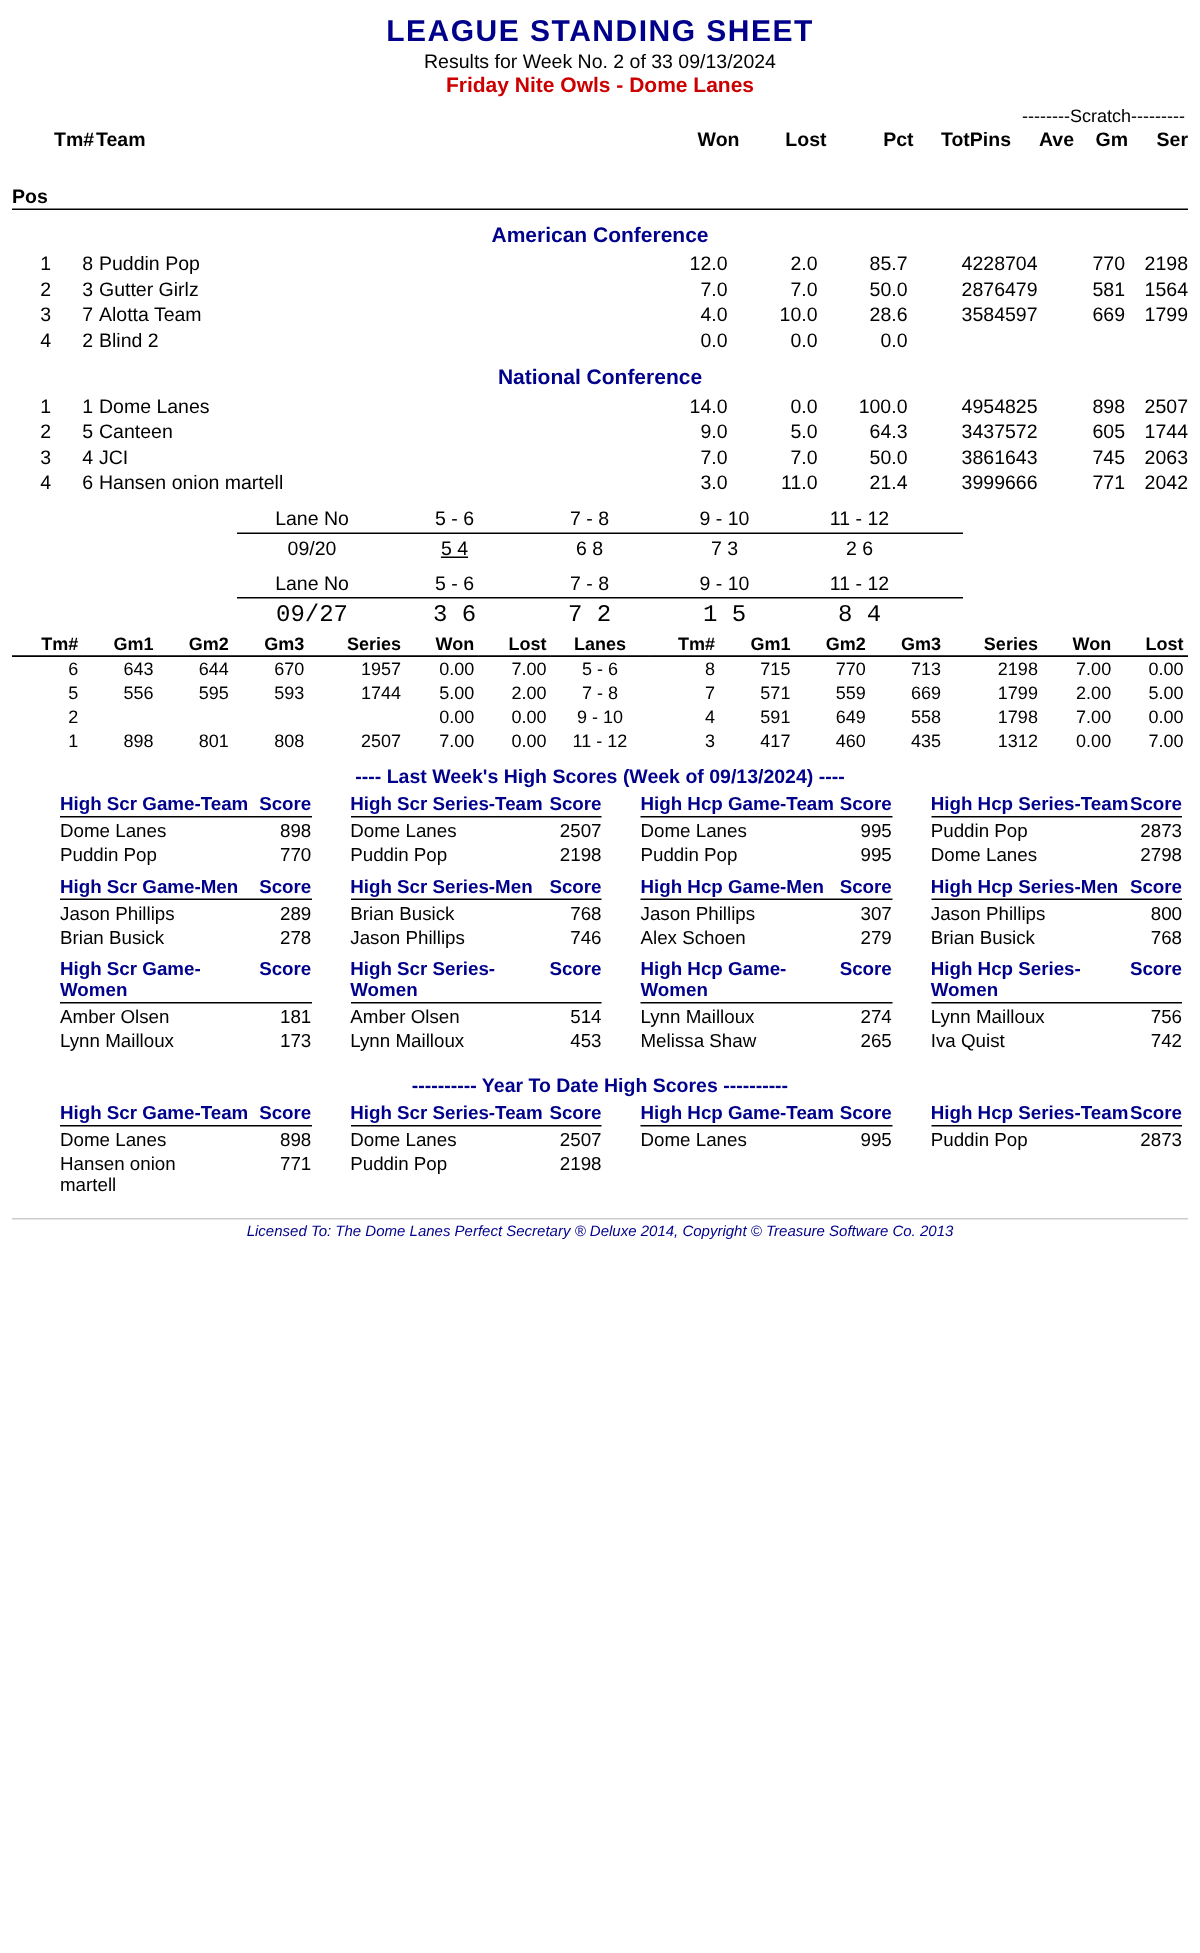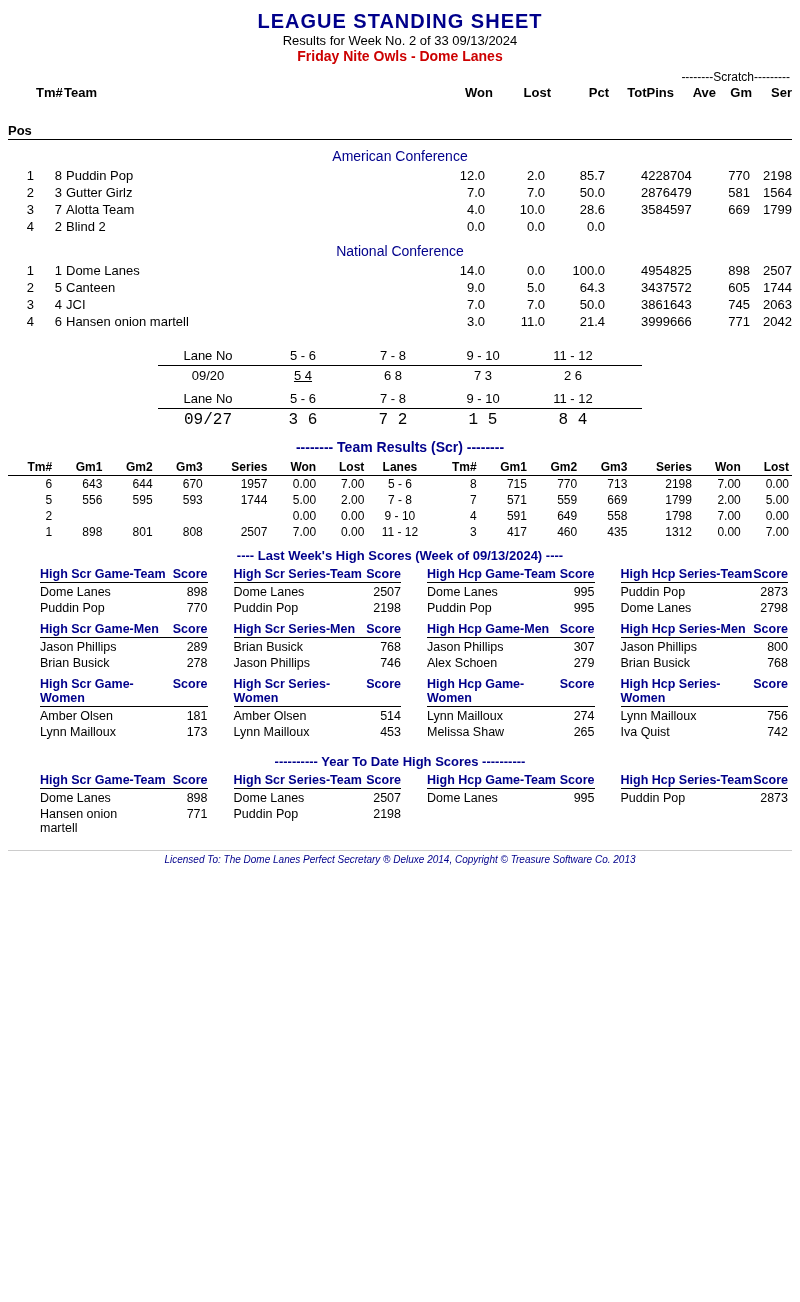--- a/index.html
+++ b/index.html
@@ -31,21 +31,21 @@
     }
     .league-name {
       font-size: 14px;
       font-weight: bold;
       color: #CC0000;
     }
     .conf-title {
       text-align: center;
       color: #00008B;
       font-size: 14px;
-      font-weight: normal;
+      font-weight: bold;
       margin: 8px 0 3px 0;
     }
     .stand-row {
       display: flex;
       padding: 1px 0;
       align-items: center;
     }
     .stand-row .pos { width: 30px; text-align: right; padding-right: 4px; }
     .stand-row .tm { width: 28px; text-align: right; padding-right: 4px; }
     .stand-row .team-name { flex: 1; }
@@ -254,21 +254,21 @@
         <span class="won">3.0</span>
         <span class="lost">11.0</span>
         <span class="pct">21.4</span>
         <span class="totpins">3999</span>
         <span class="ave">666</span>
         <span class="gm">771</span>
         <span class="ser">2042</span>
       </div>
     </div>
 
-  <div id="lane-schedules" style="margin-top:18px;">
+  <div id="lane-schedules" style="margin-top:8px;">
       <div style="display: flex; align-items: center; font-size: 13px; margin: 2px 0px;">
       <span style="width:150px;"></span>
       <span style="width:100px; text-align:center;">Lane No</span>
       <span style="width:90px; text-align:center;">5 - 6</span>
         <span style="width:90px; text-align:center;">7 - 8</span>
         <span style="width:90px; text-align:center;">9 - 10</span>
         <span style="width:90px; text-align:center;">11 - 12</span>
     </div>
       <div style="border-top: 1px solid rgb(0, 0, 0); margin: 0px 150px;"></div>
       <div style="display: flex; align-items: center; font-size: 13px; margin: 2px 0px;">
@@ -292,21 +292,20 @@
       <div style="display: flex; align-items: center; font-size: 16px; margin: 2px 0px; font-family: Liberation Mono, monospace;">
       <span style="width:150px;"></span>
       <span style="width:100px; text-align:center;">09/27</span>
       <span style="width:90px; text-align:center;">3  6</span>
         <span style="width:90px; text-align:center;">7  2</span>
         <span style="width:90px; text-align:center;">1  5</span>
         <span style="width:90px; text-align:center;">8  4</span>
     </div>
     </div>
 
-  <div class="section-title">-------- Team Results (Scr) --------</div>
   <div id="team-results">
       <table class="results-table" style="font-size: 12px; width: 100%;">
         <thead>
           <tr>
     <th style="text-align:right;padding:1px 3px;">Tm#</th>
     <th style="text-align:right;padding:1px 3px;">Gm1</th>
     <th style="text-align:right;padding:1px 3px;">Gm2</th>
     <th style="text-align:right;padding:1px 3px;">Gm3</th>
     <th style="text-align:right;padding:1px 3px;">Series</th>
     <th style="text-align:right;padding:1px 3px;">Won</th>

